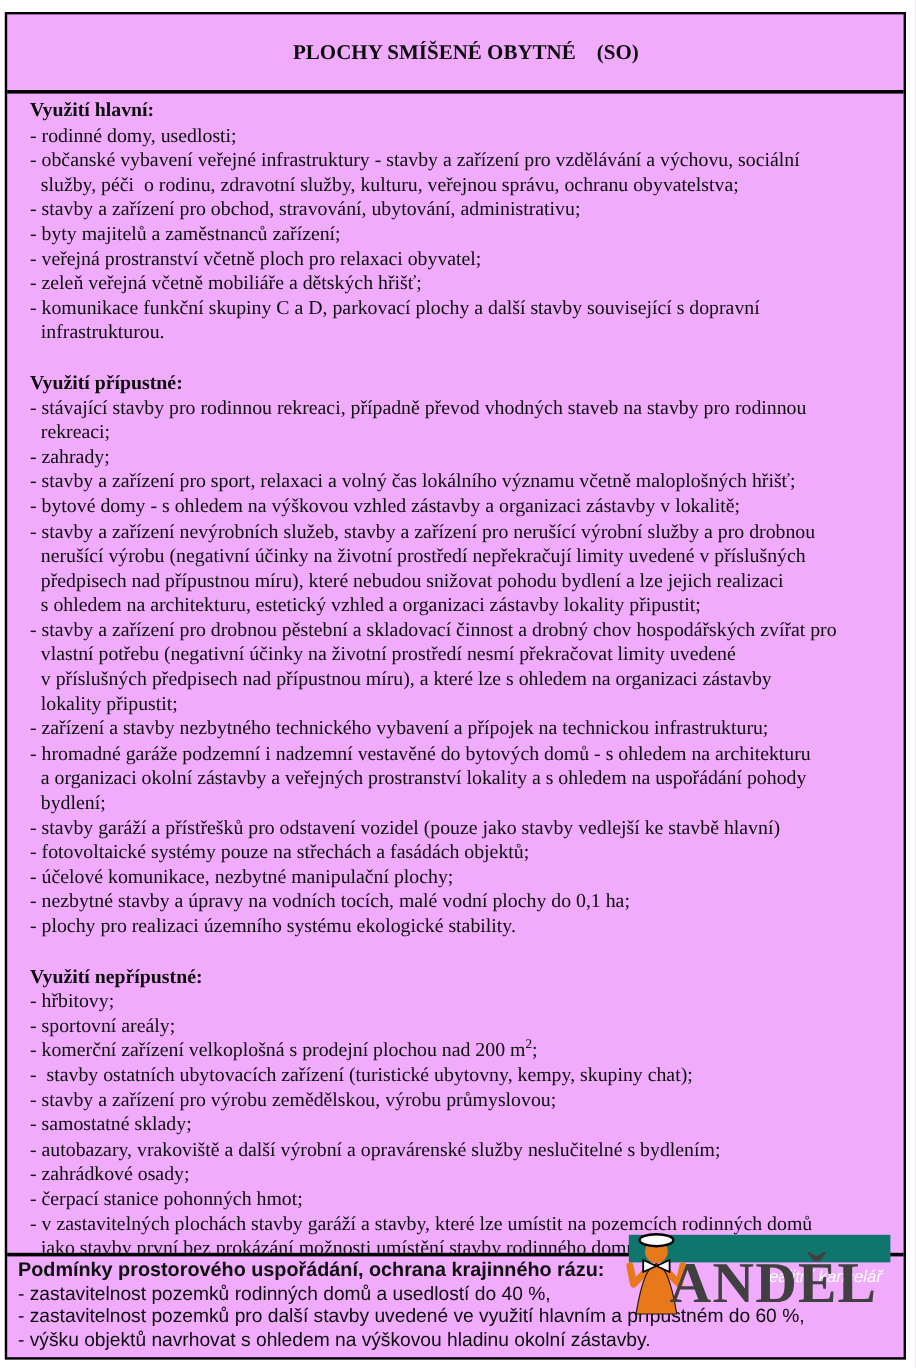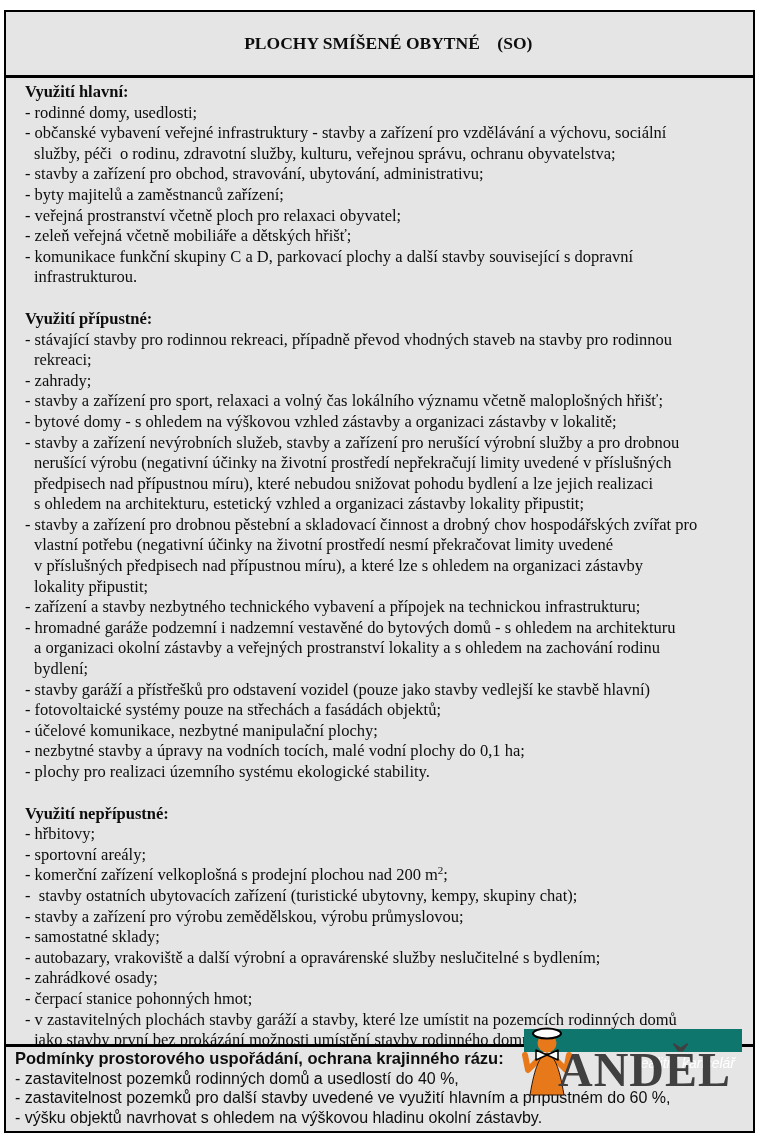--- a/index.html
+++ b/index.html
@@ -7,21 +7,21 @@
     width:763px; height:1140px; position:relative;
     background:#ffffff; color:#0d0d0d;
     font-family:"Liberation Serif", serif;
     overflow:hidden;
   }
   .frame {
     position:absolute; left:4px; top:10px;
     width:747px; height:1119px;
     border:2px solid #000;
     display:flex; flex-direction:column;
-    background:#e5e5e5;
+    background:#f0abfc;
   }
   .title-row {
     border-bottom:3px solid #000;
     text-align:center; font-weight:bold;
     font-size:17.5px; line-height:21px;
     white-space:pre;
   }
   .content {
     flex:1 1 auto;
     padding:4px 4px 0 19px;
@@ -95,21 +95,21 @@
       <div class="ln">- stavby a zařízení nevýrobních služeb, stavby a zařízení pro nerušící výrobní služby a pro drobnou</div>
       <div class="ln cont">nerušící výrobu (negativní účinky na životní prostředí nepřekračují limity uvedené v příslušných</div>
       <div class="ln cont">předpisech nad přípustnou míru), které nebudou snižovat pohodu bydlení a lze jejich realizaci</div>
       <div class="ln cont">s ohledem na architekturu, estetický vzhled a organizaci zástavby lokality připustit;</div>
       <div class="ln">- stavby a zařízení pro drobnou pěstební a skladovací činnost a drobný chov hospodářských zvířat pro</div>
       <div class="ln cont">vlastní potřebu (negativní účinky na životní prostředí nesmí překračovat limity uvedené</div>
       <div class="ln cont">v příslušných předpisech nad přípustnou míru), a které lze s ohledem na organizaci zástavby</div>
       <div class="ln cont">lokality připustit;</div>
       <div class="ln">- zařízení a stavby nezbytného technického vybavení a přípojek na technickou infrastrukturu;</div>
       <div class="ln">- hromadné garáže podzemní i nadzemní vestavěné do bytových domů - s ohledem na architekturu</div>
-      <div class="ln cont">a organizaci okolní zástavby a veřejných prostranství lokality a s ohledem na zachování rodinu</div>
+      <div class="ln cont">a organizaci okolní zástavby a veřejných prostranství lokality a s ohledem na uspořádání pohody</div>
       <div class="ln cont">bydlení;</div>
       <div class="ln">- stavby garáží a přístřešků pro odstavení vozidel (pouze jako stavby vedlejší ke stavbě hlavní)</div>
       <div class="ln">- fotovoltaické systémy pouze na střechách a fasádách objektů;</div>
       <div class="ln">- účelové komunikace, nezbytné manipulační plochy;</div>
       <div class="ln">- nezbytné stavby a úpravy na vodních tocích, malé vodní plochy do 0,1 ha;</div>
       <div class="ln">- plochy pro realizaci územního systému ekologické stability.</div>
     </div>
 
     <div class="gap"></div>
 

